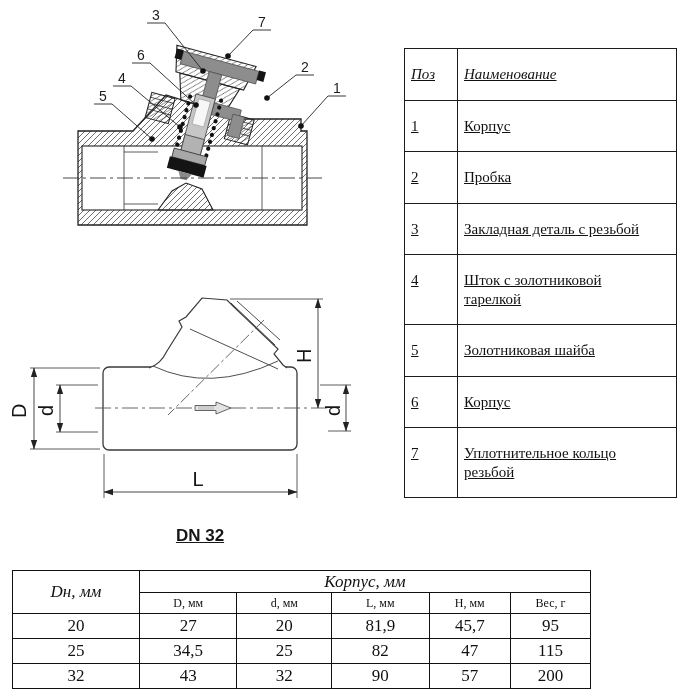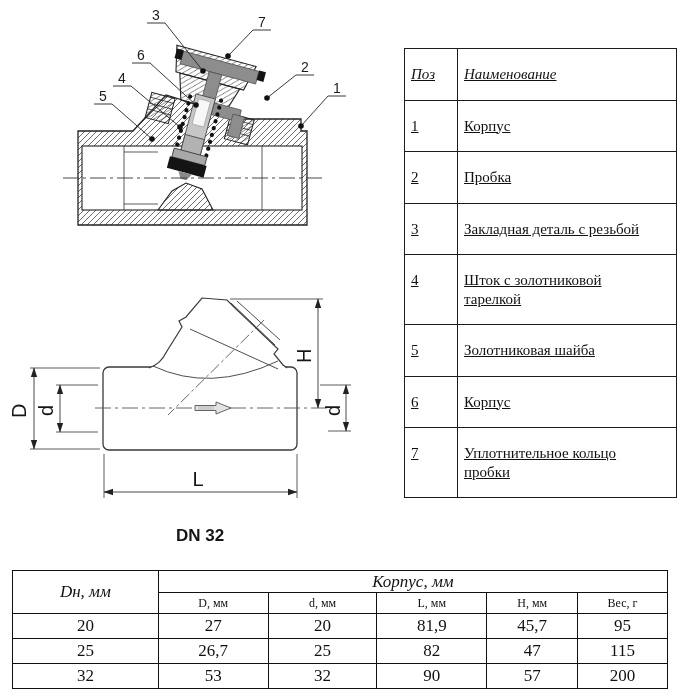--- a/index.html
+++ b/index.html
@@ -9,31 +9,31 @@
 
   
   .parts-table{position:absolute;left:404px;top:48px;width:273px;border-collapse:collapse;
                font-family:"Liberation Serif", serif;font-size:15px;color:#111;}
   .parts-table td{border:1.6px solid #1c1c1c;padding:16px 6px;vertical-align:top;line-height:18.5px;text-decoration:underline;}
   .parts-table td.pos{width:40px;}
   .parts-table tr.hdr td{font-style:italic;}
   .parts-table td.nm{white-space:pre-line;}
 
   
-  .dims-table{position:absolute;left:12px;top:570px;width:656px;border-collapse:collapse;
+  .dims-table{position:absolute;left:12px;top:570px;width:579px;border-collapse:collapse;
               font-family:"Liberation Serif", serif;font-size:17px;color:#111;text-align:center;}
   .dims-table td,.dims-table th{border:1.8px solid #111;font-weight:normal;padding:0;}
   .dims-table .it{font-style:italic;}
   .dims-table tr.h1 td{height:21px;}
   .dims-table tr.h2 td{height:20px;font-size:12px;}
   .dims-table tr.dr td{height:24px;}
 
   
   .dn-caption{position:absolute;left:166px;top:526px;width:68px;text-align:center;
-              font-family:"Liberation Sans", sans-serif;font-weight:bold;font-size:17px;color:#161616;}
+              font-family:"Liberation Sans", sans-serif;font-weight:bold;font-size:17px;color:#161616;text-decoration:underline;}
 
   .drawing{position:absolute;}
 </style>
 </head>
 <body>
 
 <div class="page">
 
   <svg class="drawing" style="left:0;top:0" width="390" height="265" viewBox="0 0 390 265">
     <defs>
@@ -145,21 +145,21 @@
         <td class="pos">5</td>
         <td class="nm">Золотниковая шайба</td>
       </tr>
       <tr>
         <td class="pos">6</td>
         <td class="nm">Корпус</td>
       </tr>
       <tr>
         <td class="pos">7</td>
         <td class="nm">Уплотнительное кольцо
-пробки</td>
+резьбой</td>
       </tr>
     </tbody>
   </table>
 
   <svg class="drawing" style="left:10px;top:285px" width="355" height="222" viewBox="0 0 355 222">
     <defs>
       <marker id="ma" markerWidth="12" markerHeight="9" refX="10" refY="4.5" orient="auto-start-reverse">
         <path d="M0,1 L10.5,4.5 L0,8 Z" fill="#222"></path>
       </marker>
     </defs>
@@ -233,29 +233,29 @@
       <tr class="dr">
         <td>20</td>
         <td>27</td>
         <td>20</td>
         <td>81,9</td>
         <td>45,7</td>
         <td>95</td>
       </tr>
       <tr class="dr">
         <td>25</td>
-        <td>26,7</td>
+        <td>34,5</td>
         <td>25</td>
         <td>82</td>
         <td>47</td>
         <td>115</td>
       </tr>
       <tr class="dr">
         <td>32</td>
-        <td>53</td>
+        <td>43</td>
         <td>32</td>
         <td>90</td>
         <td>57</td>
         <td>200</td>
       </tr>
     </tbody>
   </table>
 
 </div>
 

